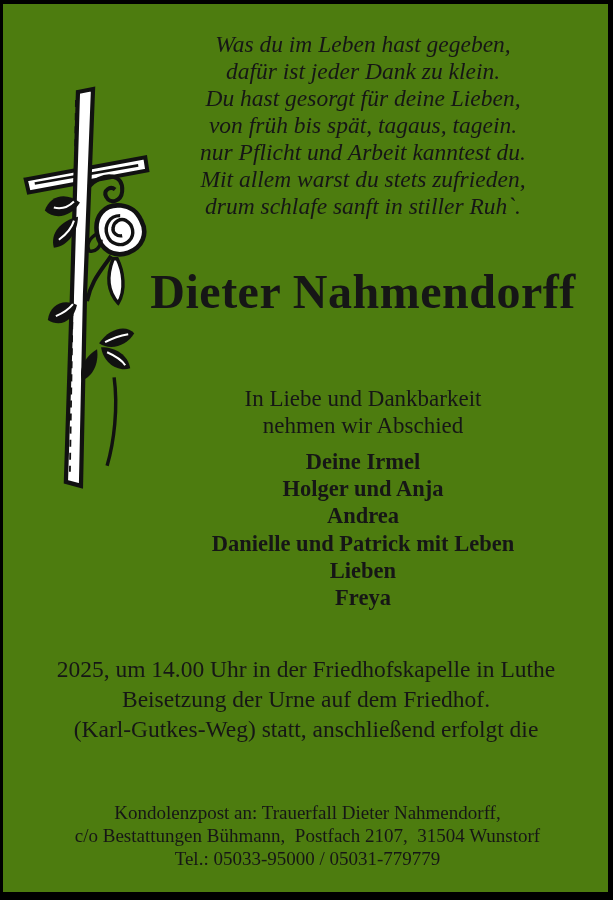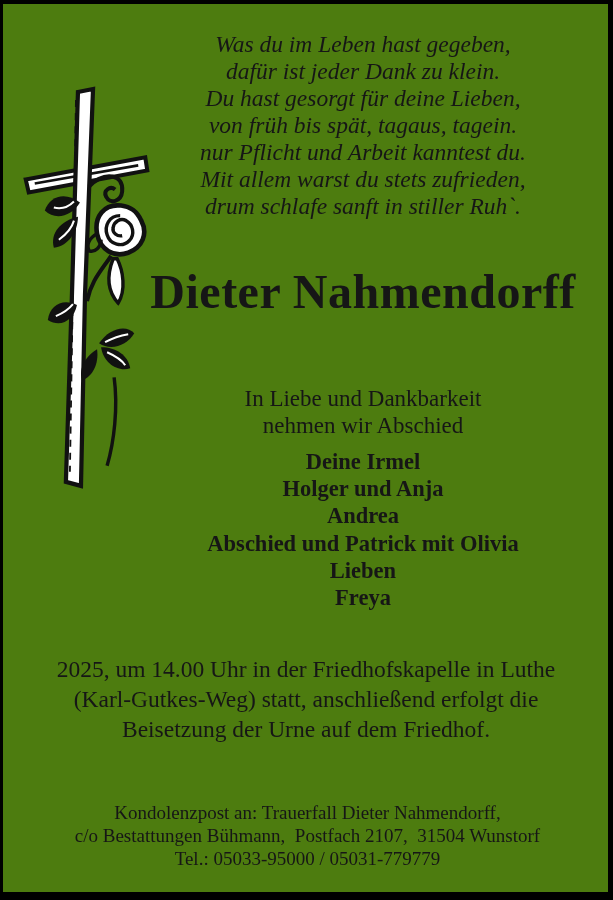--- a/index.html
+++ b/index.html
@@ -131,22 +131,22 @@
 
   <div class="abs farewell">
       <div>In Liebe und Dankbarkeit</div>
       <div>nehmen wir Abschied</div>
     </div>
 
   <ul class="abs mourners">
       <li>Deine Irmel</li>
       <li>Holger und Anja</li>
       <li>Andrea</li>
-      <li>Abschied und Patrick mit Olivia</li>
+      <li>Danielle und Patrick mit Leben</li>
       <li>Lieben</li>
       <li>Freya</li>
     </ul>
 
-  <div class="abs service"><div>2025, um 14.00 Uhr in der Friedhofskapelle in Luthe</div><div>(Karl-Gutkes-Weg) statt, anschließend erfolgt die</div><div>Beisetzung der Urne auf dem Friedhof.</div></div>
+  <div class="abs service"><div>2025, um 14.00 Uhr in der Friedhofskapelle in Luthe</div><div>Beisetzung der Urne auf dem Friedhof.</div><div>(Karl-Gutkes-Weg) statt, anschließend erfolgt die</div></div>
 
   <div class="abs condolence"><div>Kondolenzpost an: Trauerfall Dieter Nahmendorff,</div><div>c/o Bestattungen Bühmann,  Postfach 2107,  31504 Wunstorf</div><div>Tel.: 05033-95000 / 05031-779779</div></div>
 
 </div>
 
 </body></html>

